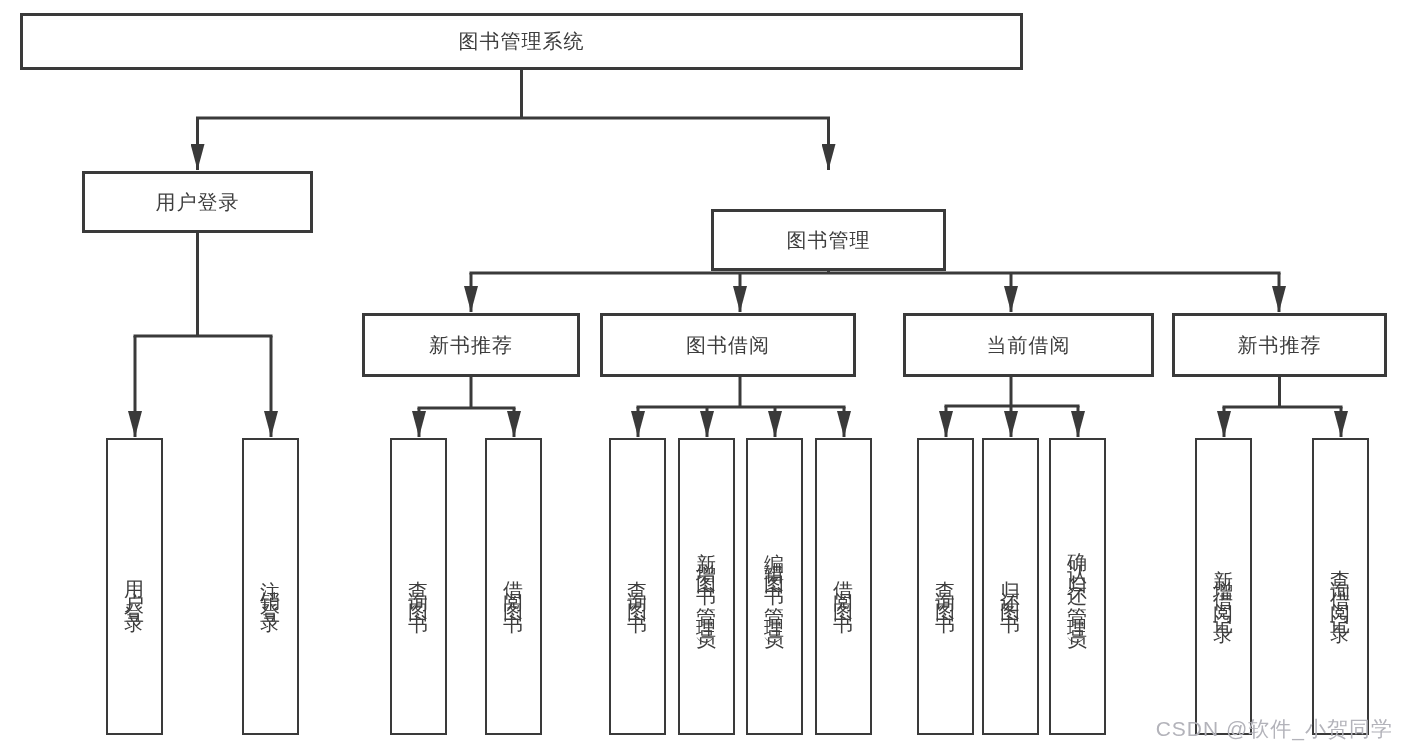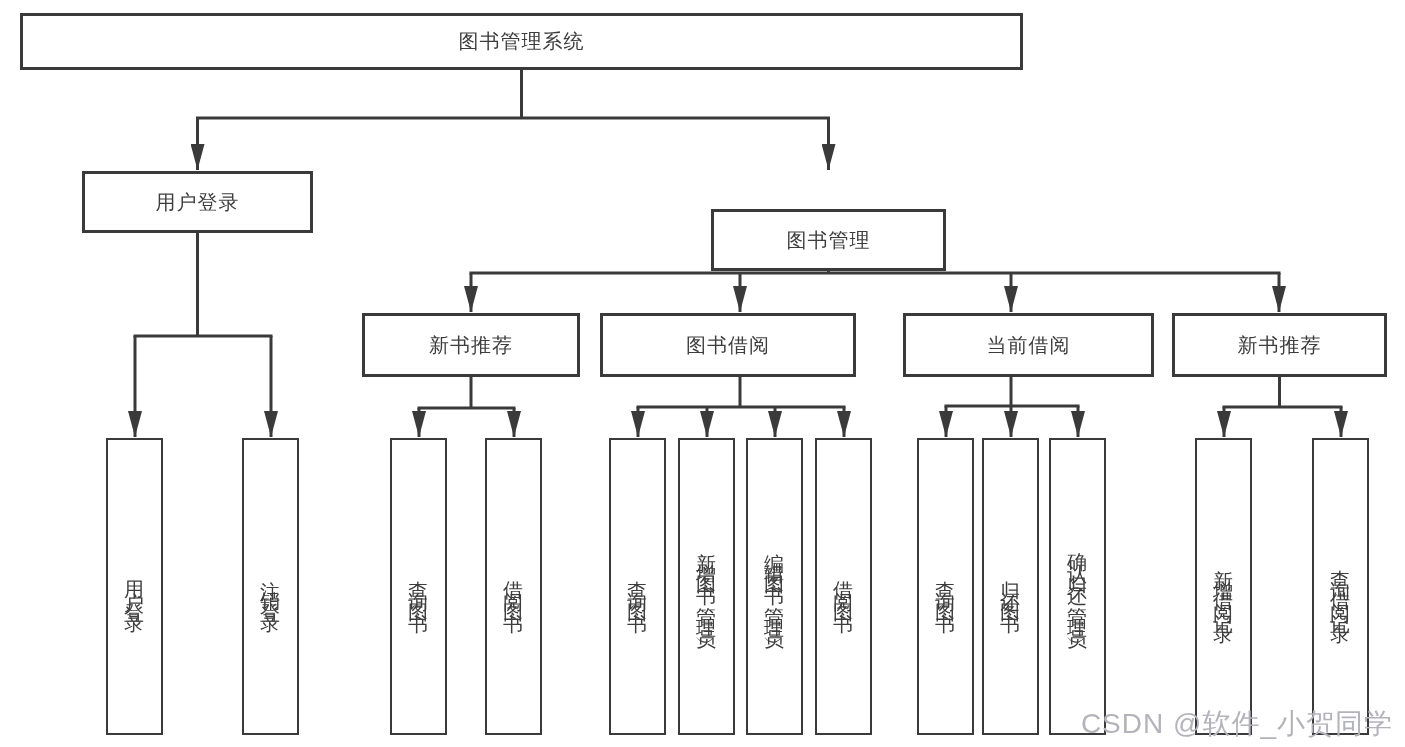--- a/index.html
+++ b/index.html
@@ -56,21 +56,21 @@
   .lf8  { left: 815px; }
   .lf9  { left: 917px; }
   .lf10 { left: 982px; }
   .lf11 { left: 1049px; }
   .lf12 { left: 1195px; }
   .lf13 { left: 1312px; }
   .watermark {
     position: absolute;
     right: 12px;
     bottom: 4px;
-    font-size: 28px;
+    font-size: 21px;
     color: #b3b3ba;
     z-index: 5;
     letter-spacing: 1px;
     white-space: nowrap;
   }
 </style>
 </head>
 <body>
 
 <div class="stage">

